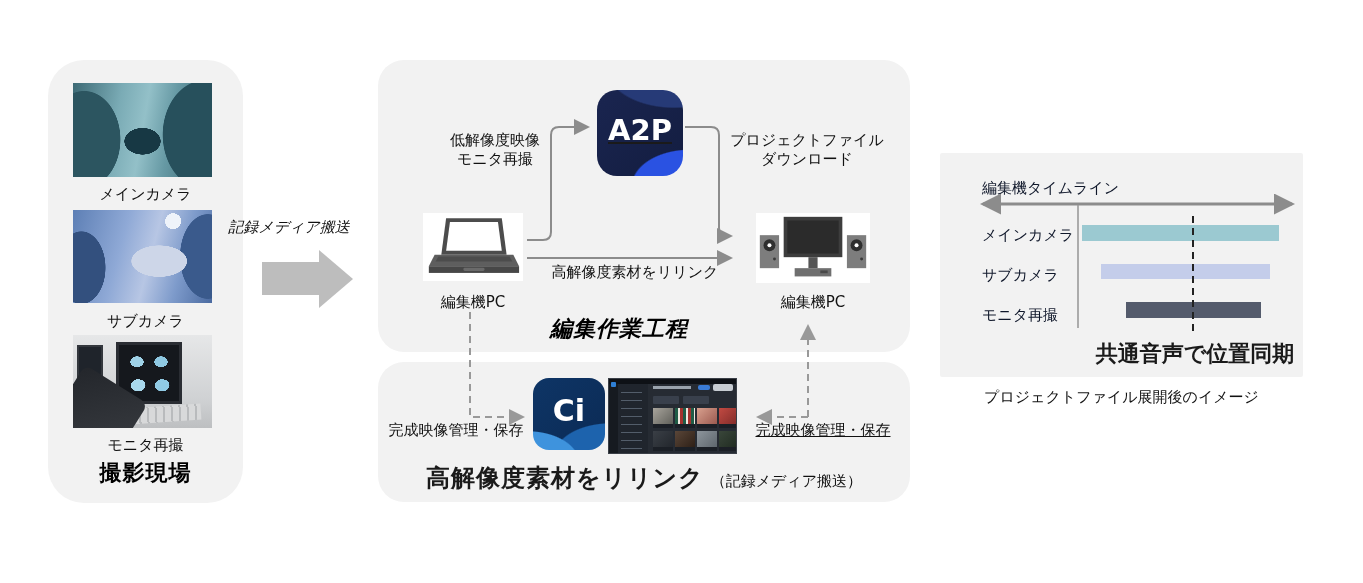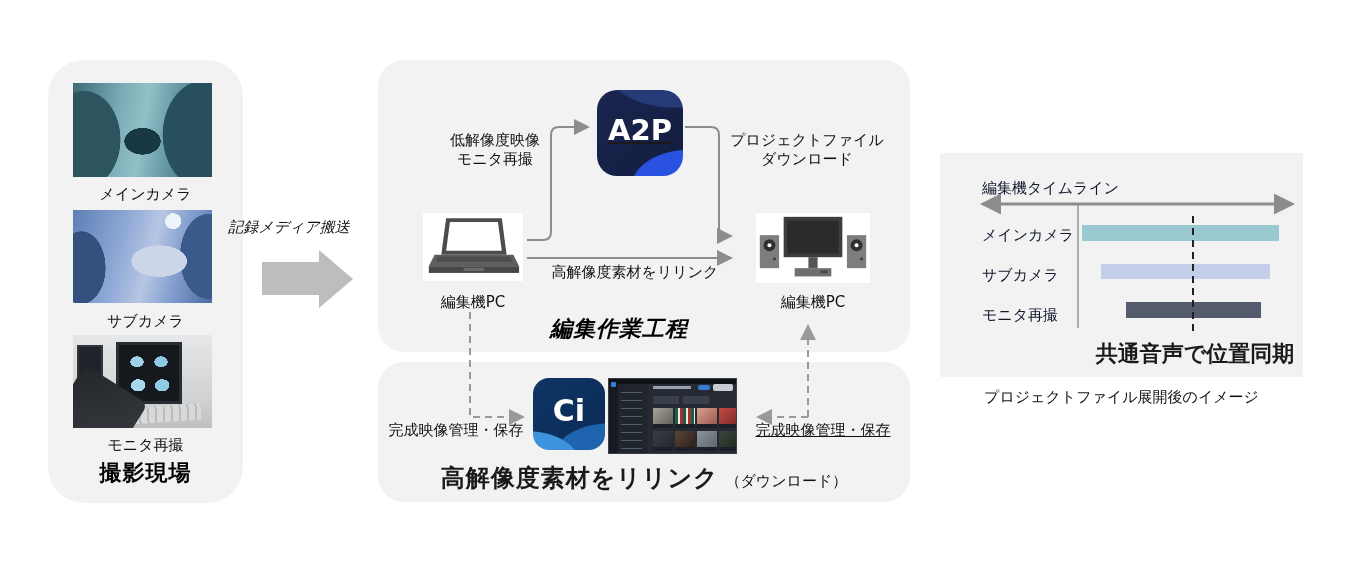--- a/index.html
+++ b/index.html
@@ -223,21 +223,21 @@
         <div class="ci-thumb-cap" style="left: 88px; top: 68px;"></div>
         <div class="ci-thumb" style="left: 110px; top: 52px; background: linear-gradient(135deg, rgb(57, 70, 58), rgb(31, 42, 32));"></div>
         <div class="ci-thumb-cap" style="left: 110px; top: 68px;"></div>
       </div>
   </div>
 
   <div class="abs ctr lbl" style="left:748px; top:421px; width:150px;text-decoration:underline;">完成映像管理・保存</div>
 
   <div class="abs" style="left:378px; top:462px; width:532px; display:flex; justify-content:center; align-items:baseline; gap:7px;">
     <span style="font-weight:700; font-size:24px; letter-spacing:1px;">高解像度素材をリリンク</span>
-    <span class="note-text">（ダウンロード）</span>
+    <span class="note-text">（記録メディア搬送）</span>
   </div>
 
   <div class="panel square" style="left:940px; top:153px; width:363px; height:224px;"></div>
   <div class="abs lbl-sm" style="left:982px; top:179px;">編集機タイムライン</div>
 
   <div id="timeline-rows">
       <div class="abs lbl-sm" style="left: 982px; top: 226px;">メインカメラ</div>
       <div class="abs" style="left: 1082px; top: 225px; width: 197px; height: 16px; background: rgb(155, 201, 209);"></div>
       <div class="abs lbl-sm" style="left: 982px; top: 266px;">サブカメラ</div>
       <div class="abs" style="left: 1101px; top: 264px; width: 169px; height: 15px; background: rgb(196, 205, 234);"></div>

